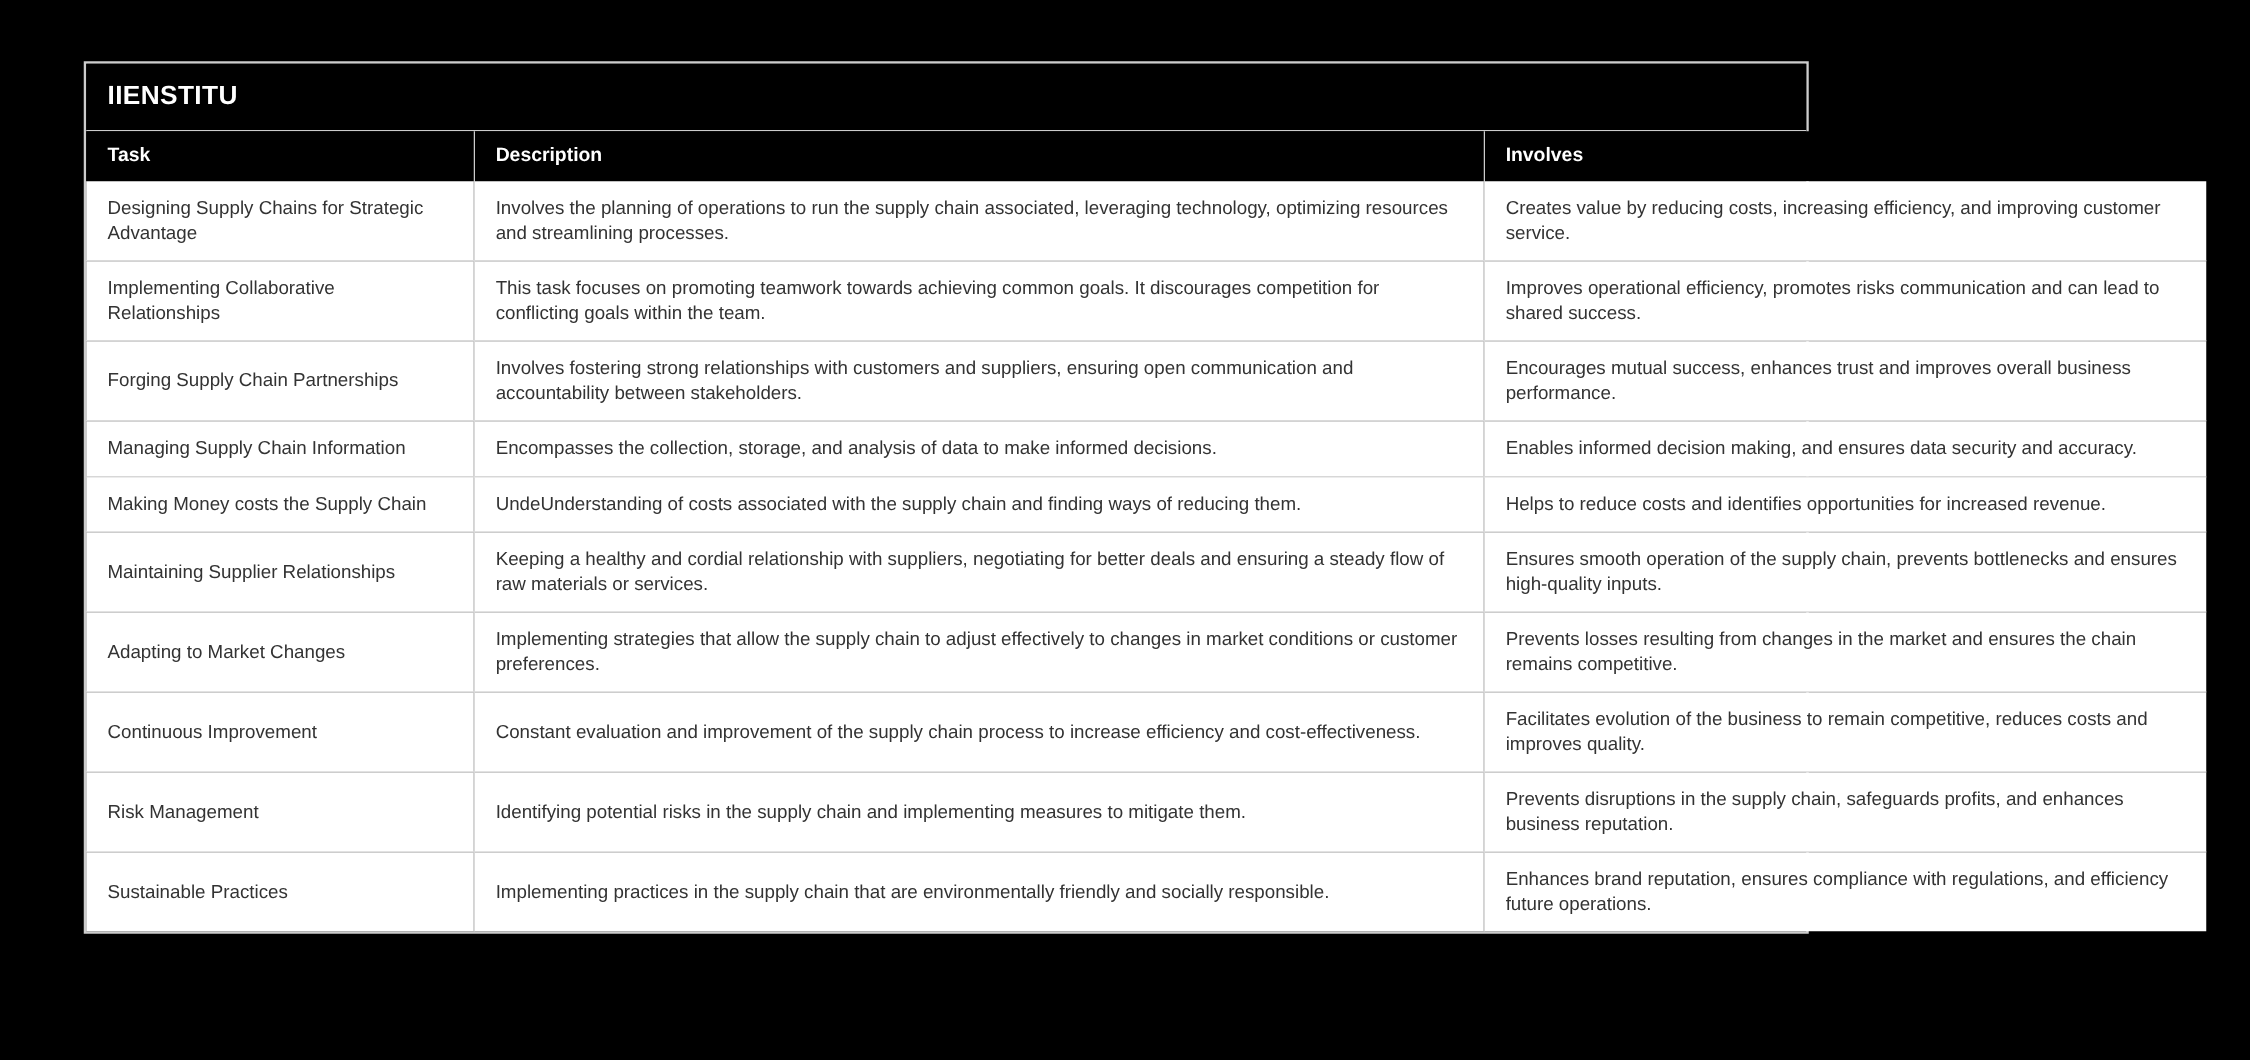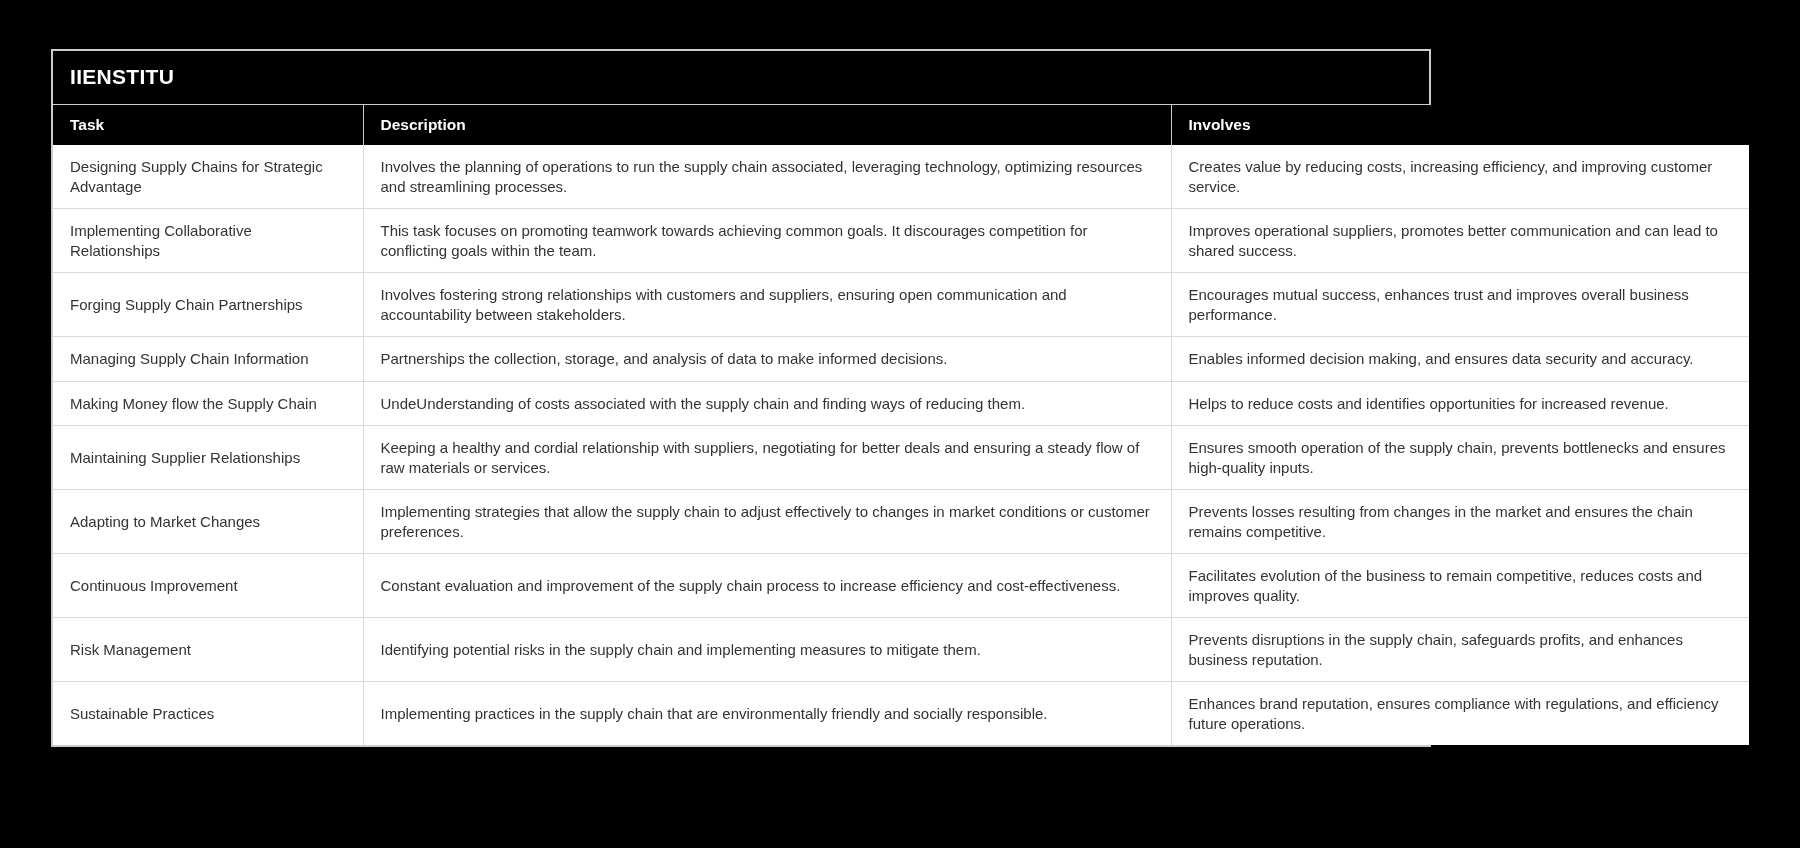--- a/index.html
+++ b/index.html
@@ -13,21 +13,21 @@
   }
   *{box-sizing:border-box;margin:0;padding:0;}
   html,body{width:1800px;height:848px;overflow:hidden;}
   body{
     background:var(--page-bg);
     font-family:"Liberation Sans","DejaVu Sans",sans-serif;
     position:relative;
   }
   .card{
     position:absolute;
-    left:51px;
+    left:67px;
     top:49px;
     width:1380px;
     border:2px solid var(--frame-border);
     background:var(--panel-bg);
   }
   .card-title{
     background:var(--panel-bg);
     color:var(--header-text);
     font-size:21px;
     font-weight:bold;
@@ -91,34 +91,34 @@
     </thead>
     <tbody>
         <tr>
           <td>Designing Supply Chains for Strategic Advantage</td>
           <td>Involves the planning of operations to run the supply chain associated, leveraging technology, optimizing resources and streamlining processes.</td>
           <td>Creates value by reducing costs, increasing efficiency, and improving customer service.</td>
         </tr>
         <tr>
           <td>Implementing Collaborative Relationships</td>
           <td>This task focuses on promoting teamwork towards achieving common goals. It discourages competition for conflicting goals within the team.</td>
-          <td>Improves operational suppliers, promotes better communication and can lead to shared success.</td>
+          <td>Improves operational efficiency, promotes risks communication and can lead to shared success.</td>
         </tr>
         <tr>
           <td>Forging Supply Chain Partnerships</td>
           <td>Involves fostering strong relationships with customers and suppliers, ensuring open communication and accountability between stakeholders.</td>
           <td>Encourages mutual success, enhances trust and improves overall business performance.</td>
         </tr>
         <tr>
           <td>Managing Supply Chain Information</td>
-          <td>Partnerships the collection, storage, and analysis of data to make informed decisions.</td>
+          <td>Encompasses the collection, storage, and analysis of data to make informed decisions.</td>
           <td>Enables informed decision making, and ensures data security and accuracy.</td>
         </tr>
         <tr>
-          <td>Making Money flow the Supply Chain</td>
+          <td>Making Money costs the Supply Chain</td>
           <td>UndeUnderstanding of costs associated with the supply chain and finding ways of reducing them.</td>
           <td>Helps to reduce costs and identifies opportunities for increased revenue.</td>
         </tr>
         <tr>
           <td>Maintaining Supplier Relationships</td>
           <td>Keeping a healthy and cordial relationship with suppliers, negotiating for better deals and ensuring a steady flow of raw materials or services.</td>
           <td>Ensures smooth operation of the supply chain, prevents bottlenecks and ensures high-quality inputs.</td>
         </tr>
         <tr>
           <td>Adapting to Market Changes</td>

